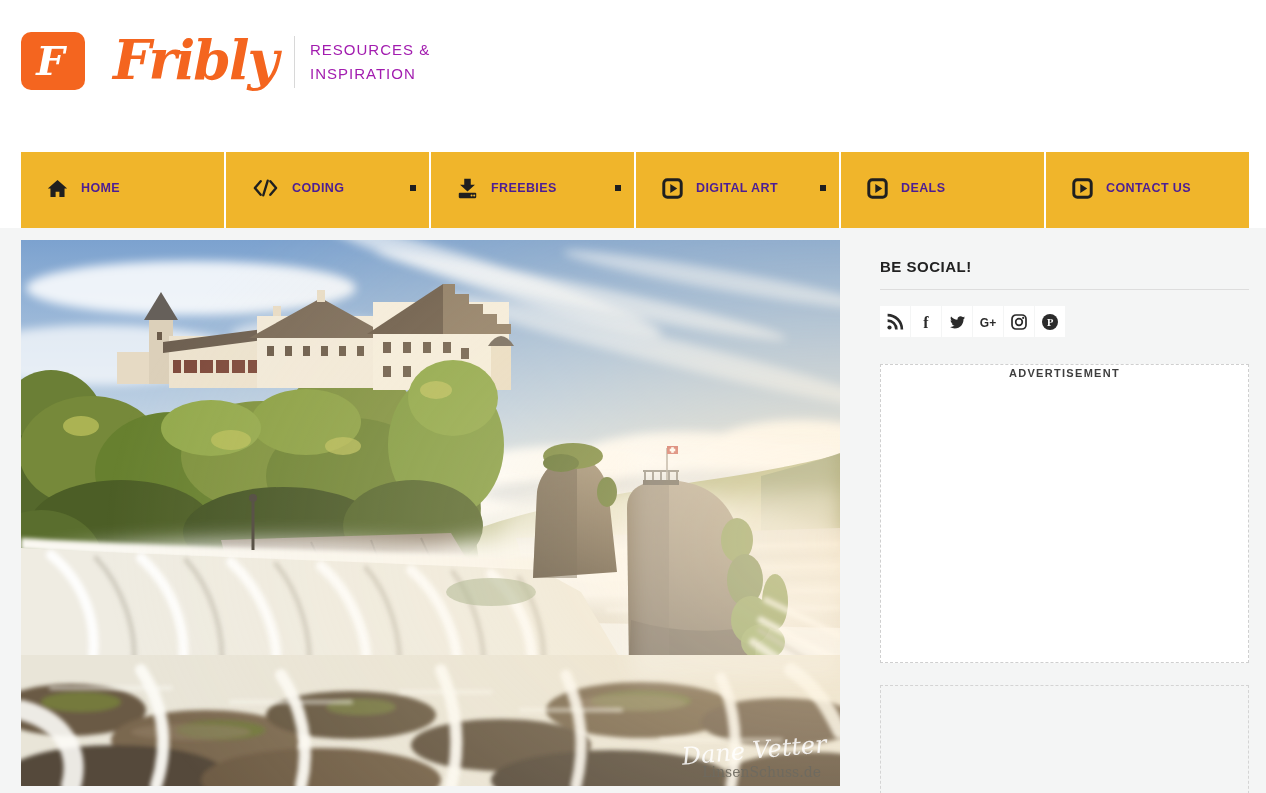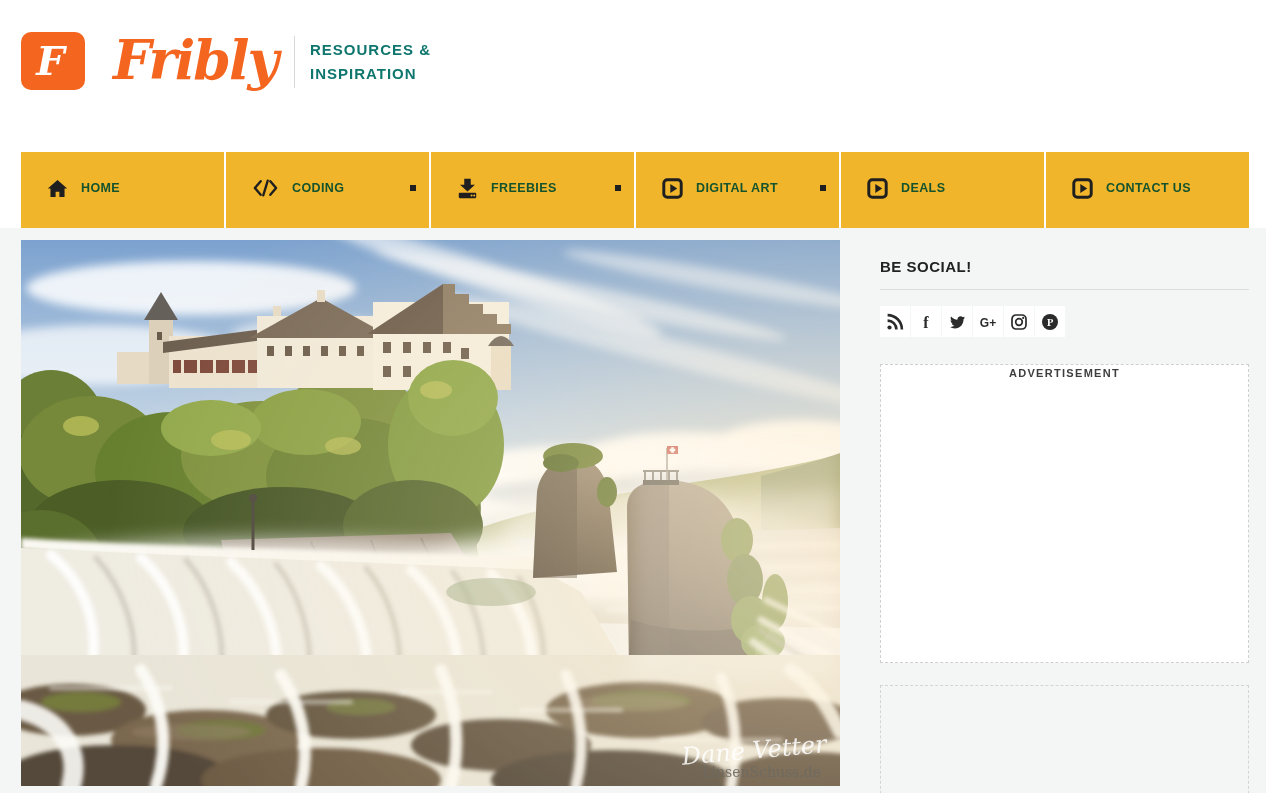--- a/index.html
+++ b/index.html
@@ -17,26 +17,26 @@
   }
   .logo-badge .fglyph {
     color:#fff; font-family:"DejaVu Serif", serif; font-style:italic; font-weight:bold;
     font-size:40px; line-height:1; padding-right:5px;
   }
   .logo-word {
     color:#F4651F; font-family:"DejaVu Serif", serif; font-style:italic; font-weight:bold;
     font-size:54px; line-height:56px; margin-left:28px; letter-spacing:-2px;
   }
   .logo-divider { width:1px; height:52px; background:#D8D8D8; margin:4px 15px 0 17px; }
-  .tagline { padding-top:6px; color:#0f766e; font-size:15px; font-weight:bold; letter-spacing:1px; line-height:24px; }
+  .tagline { padding-top:6px; color:#a21caf; font-size:15px; font-weight:normal; letter-spacing:1px; line-height:24px; }
   
   .main-nav { margin:0 17px 0 21px; height:76px; background:#F0B52B; display:flex; }
   .nav-item {
     flex:1; display:flex; align-items:center; padding:0 13px 4px 26px;
-    border-left:2px solid #ffffff; text-decoration:none; color:#14532d; cursor:pointer; min-width:0;
+    border-left:2px solid #ffffff; text-decoration:none; color:#4c1d95; cursor:pointer; min-width:0;
   }
   .nav-item:first-child { border-left:none; }
   .nav-icon { display:flex; margin-right:13px; flex:none; }
   .nav-label { font-size:12.5px; font-weight:bold; letter-spacing:.4px; white-space:nowrap; }
   .nav-dot { width:6px; height:6px; background:#1F1F1F; margin-left:auto; flex:none; }
   
   .content { background:#F4F5F5; height:565px; display:flex; gap:40px; padding:12px 17px 0 21px; }
   figure.photo { width:819px; height:546px; flex:none; cursor:pointer; }
   figure.photo svg { display:block; }
   aside.sidebar { flex:1; min-width:0; }

